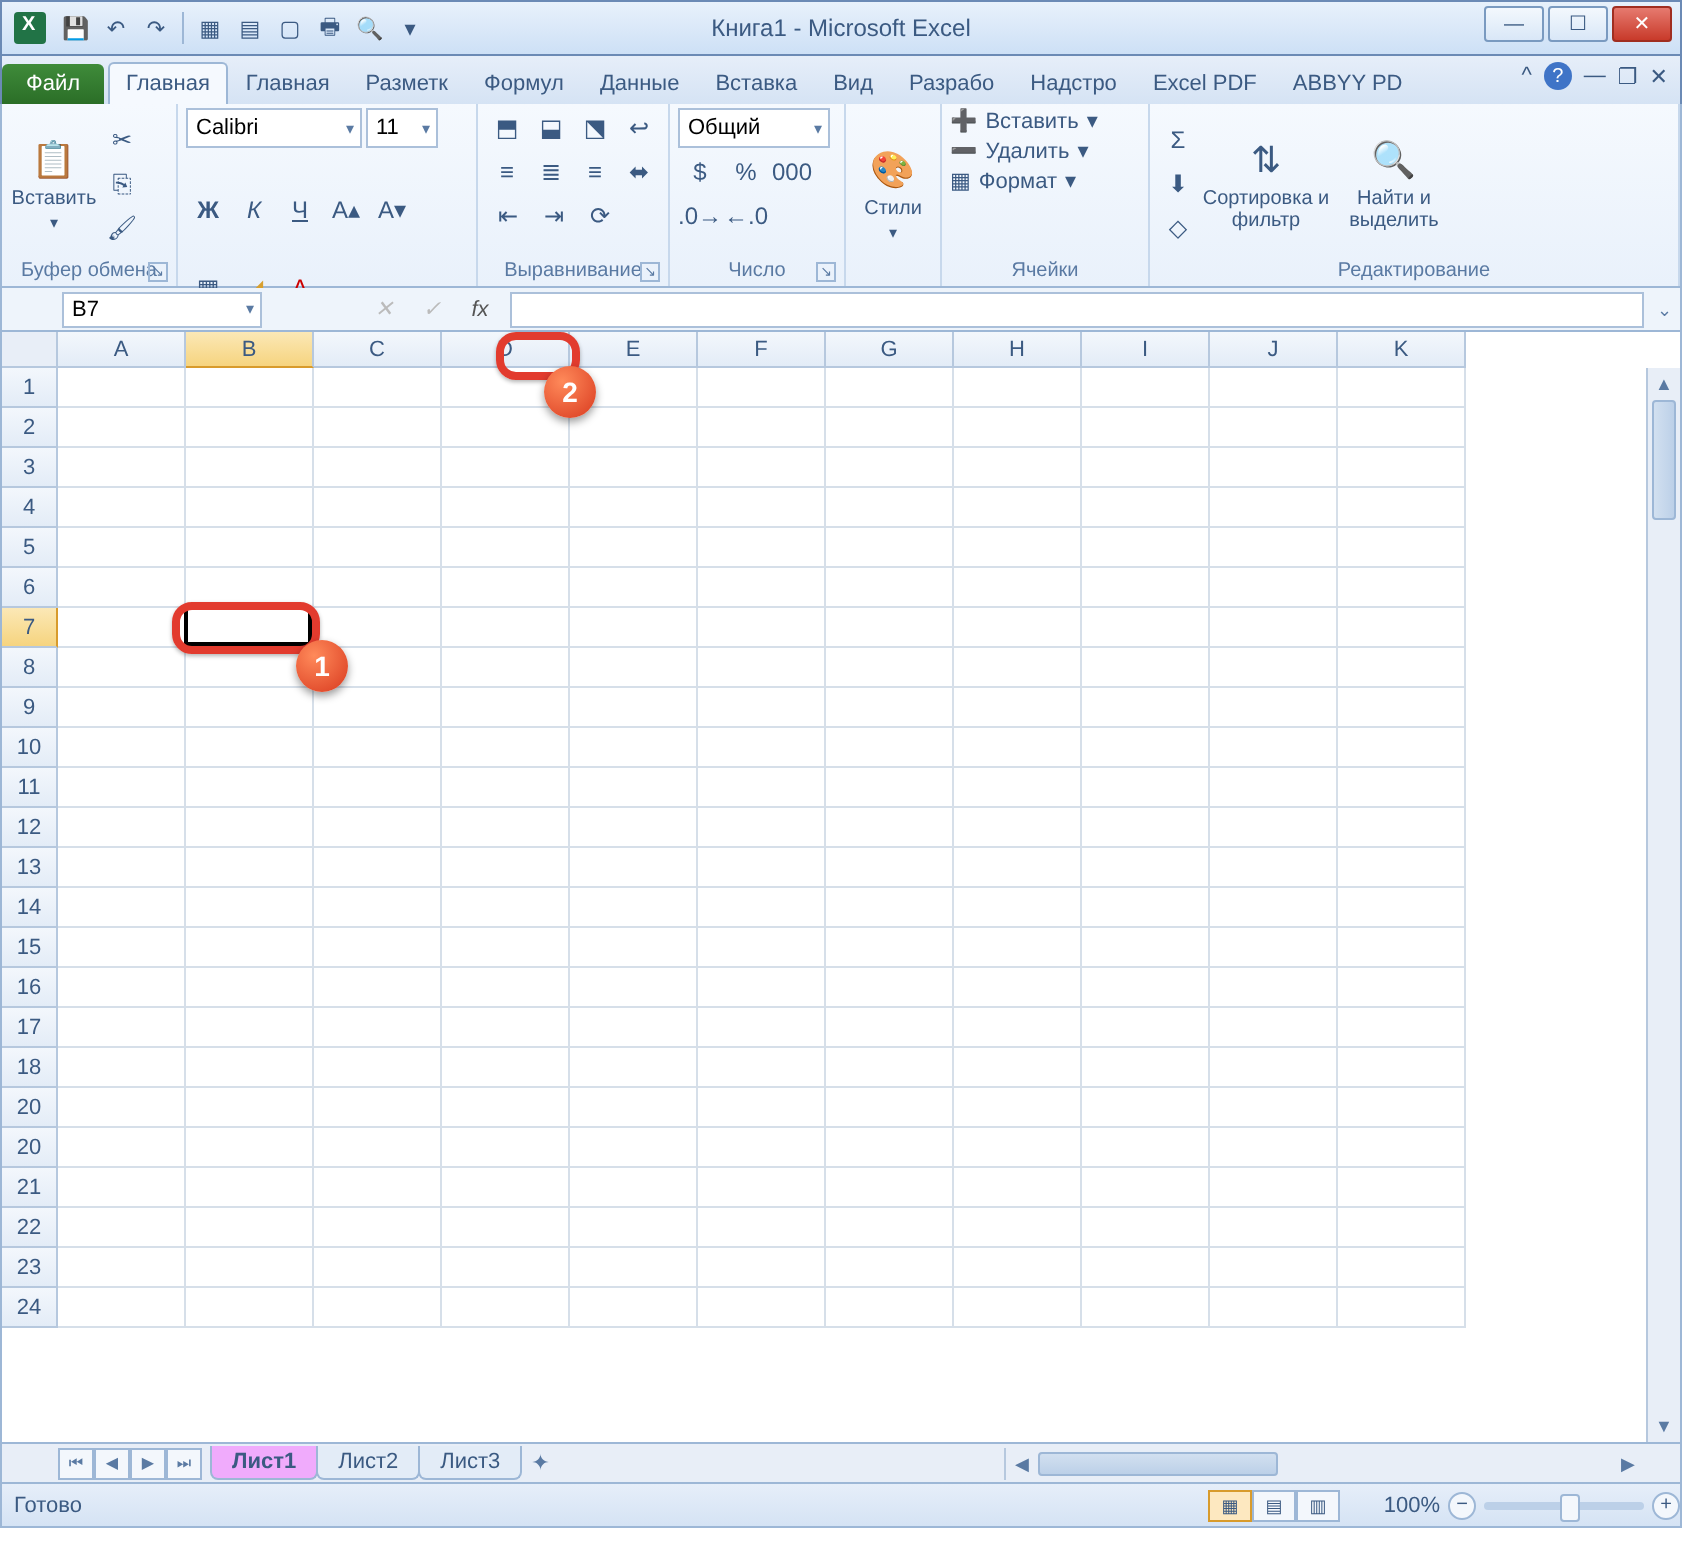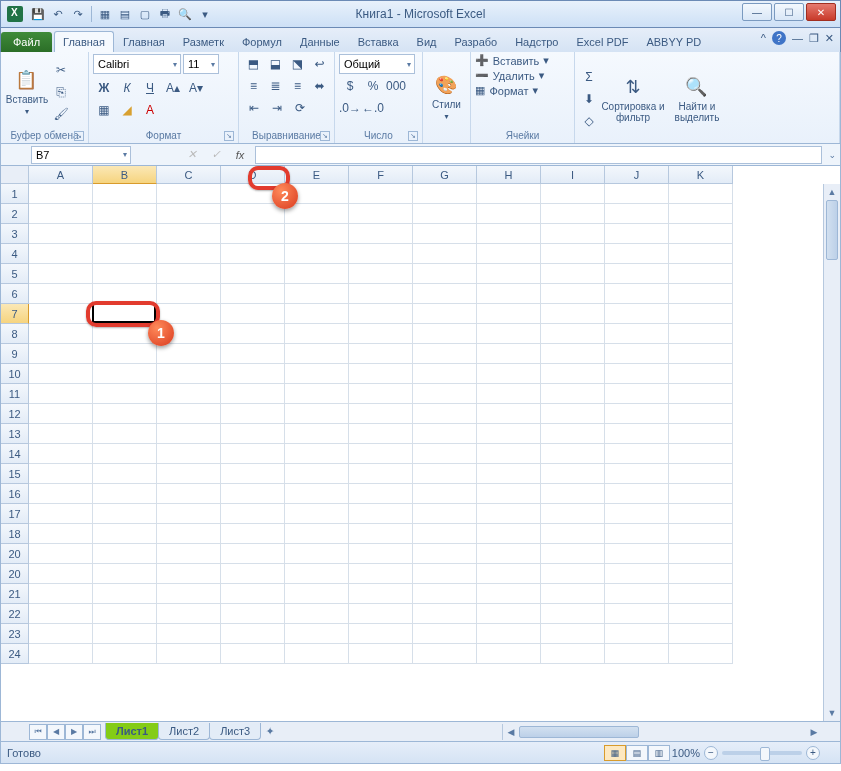--- a/index.html
+++ b/index.html
@@ -68,32 +68,32 @@
 
 
 .sel-cell { position: absolute; border: 2px solid #000; background: #fff; pointer-events: none; }
 
 
 .sheetbar { height: 20px; border: 1px solid #9db7d6; border-top: none; background: #e8eef7; display: flex; align-items: center; position: relative; }
 .sheet-nav { display: flex; margin-left: 28px; }
 .sheet-nav-btn { width: 18px; height: 16px; border: 1px solid #9db7d6; background: #f3f7fc; font-size: 8px; display: flex; align-items: center; justify-content: center; color: #5a7aa3; cursor: pointer; }
 .sheet-tabs { display: flex; margin-left: 4px; }
 .sheet-tab { font-size: 11px; padding: 2px 10px; background: #e3ecf7; border: 1px solid #9db7d6; border-top: none; border-radius: 0 0 4px 4px; margin-right: -1px; cursor: pointer; color: #3b5a82; }
-.sheet-tab.active { background: #84cc16; font-weight: bold; }
+.sheet-tab.active { background: #f0abfc; font-weight: bold; }
 .sheet-new { width: 20px; font-size: 11px; color: #5a7aa3; cursor: pointer; display: flex; align-items: center; justify-content: center; }
 .hscroll { position: absolute; right: 18px; width: 320px; height: 16px; background: #e8eef7; border-left: 1px solid #b6c8de; }
 .hscroll .arr { position: absolute; top: 0; bottom: 0; width: 16px; display: flex; align-items: center; justify-content: center; font-size: 9px; color: #5a7aa3; cursor: pointer; }
 .hscroll .thumb { position: absolute; left: 16px; top: 2px; bottom: 2px; width: 120px; background: linear-gradient(#d2e0f0,#bcd0e8); border: 1px solid #9db7d6; border-radius: 2px; cursor: pointer; }
 
 
 .statusbar { height: 22px; border: 1px solid #9db7d6; border-top: none; background: linear-gradient(#e6eef9,#d5e3f4); display: flex; align-items: center; font-size: 11px; color: #3b5a82; padding: 0 6px; position: relative; }
 .viewbtns { position: absolute; right: 170px; display: flex; gap: 0; }
 .viewbtn { width: 22px; height: 16px; border: 1px solid #9db7d6; background: #f3f7fc; cursor: pointer; font-size: 9px; display: flex; align-items: center; justify-content: center; }
 .viewbtn.active { background: #fde8c0; border-color: #d89b2c; }
-.zoom { position: absolute; right: 20px; display: flex; align-items: center; gap: 4px; }
+.zoom { position: absolute; right: 0; display: flex; align-items: center; gap: 4px; }
 .zoom-btn { width: 14px; height: 14px; border: 1px solid #9db7d6; border-radius: 50%; background: #f3f7fc; font-size: 10px; display: flex; align-items: center; justify-content: center; cursor: pointer; }
 .zoom-slider { width: 80px; height: 4px; background: #bcd0e8; position: relative; border-radius: 2px; }
 .zoom-slider::after { content: ""; position: absolute; left: 38px; top: -4px; width: 8px; height: 12px; background: #f3f7fc; border: 1px solid #9db7d6; border-radius: 2px; cursor: pointer; }
 
 
 .callout-ring { position: absolute; border: 4px solid #e23b2e; border-radius: 10px; pointer-events: none; box-shadow: 0 1px 2px rgba(0,0,0,.3); }
 .callout-badge { position: absolute; width: 26px; height: 26px; border-radius: 50%; background: radial-gradient(circle at 35% 30%, #ff8a5a, #d93a1f); color: #fff; font-weight: bold; font-size: 14px; display: flex; align-items: center; justify-content: center; box-shadow: 0 2px 4px rgba(0,0,0,.4); pointer-events: none; }
 </style>
 </head>
 <body>
@@ -156,21 +156,21 @@
       <div class="smallcol">
         <span class="smbtn">✂</span>
         <span class="smbtn">⎘</span>
         <span class="smbtn">🖌</span>
       </div>
     </div>
     <div class="rgroup-label"><span>Буфер обмена</span><span class="dlg">↘</span></div>
   </div>
 
   <div class="rgroup" style="width:150px">
-    <div class="rgroup-body" style="flex-direction:column;gap:2px">
+    <div class="rgroup-body" style="flex-direction:column;gap:19px">
       <div class="font-sel">
         <div class="combo" style="width:88px">Calibri</div>
         <div class="combo" style="width:36px">11</div>
       </div>
       <div class="row3">
         <span class="smbtn" style="font-weight:bold">Ж</span>
         <span class="smbtn" style="font-style:italic">К</span>
         <span class="smbtn" style="text-decoration:underline">Ч</span>
         <span class="smbtn">A▴</span>
         <span class="smbtn">A▾</span>
@@ -252,20 +252,21 @@
       </div>
       <div class="bigbtn" style="width:64px">
         <span class="ico">⇅</span>
         <span style="text-align:center;line-height:1.1">Сортировка и фильтр</span>
       </div>
       <div class="bigbtn" style="width:60px">
         <span class="ico">🔍</span>
         <span style="text-align:center;line-height:1.1">Найти и выделить</span>
       </div>
     </div>
+    <div class="rgroup-label">Редактирование</div>
   </div>
 </div>
 
 <div class="fbar">
   <div class="namebox">B7</div>
   <div class="fbar-btns">
     <span class="fx-btn" style="color:#bbb">✕</span>
     <span class="fx-btn" style="color:#bbb">✓</span>
     <span class="fx-btn">fx</span>
   </div>

